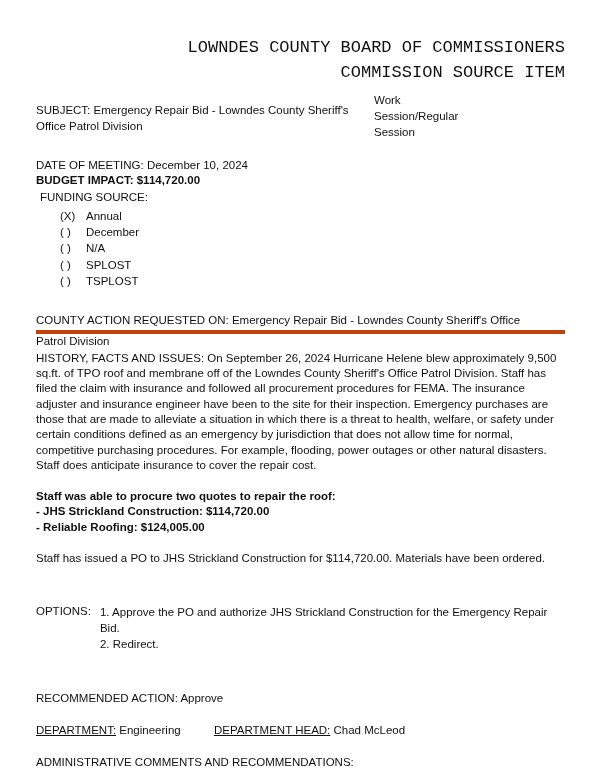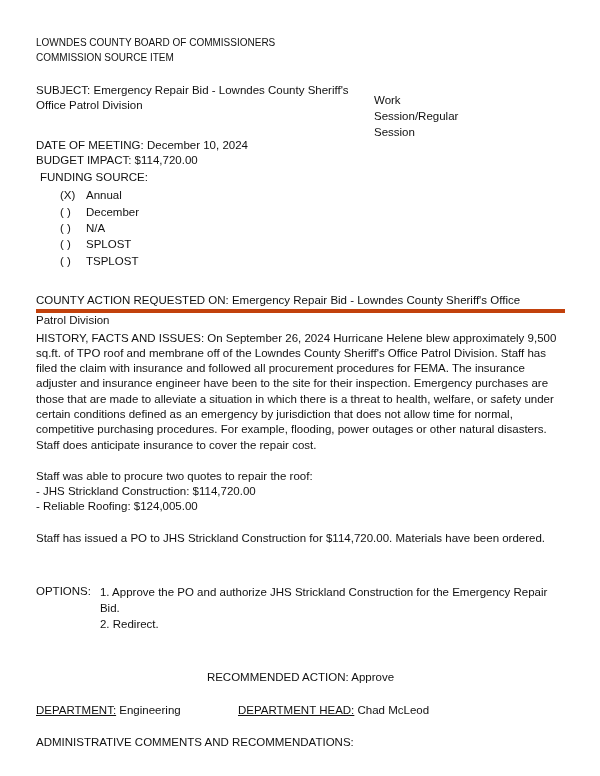--- a/index.html
+++ b/index.html
@@ -9,44 +9,44 @@
     margin:0 auto;
     background:#ffffff;
     font-family:"Liberation Sans", sans-serif;
     font-size:11.5px;
     line-height:1.33;
     color:#111;
     box-sizing:border-box;
     padding:36px 35px 30px 36px;
     overflow:hidden;
   }
-  .doc-header { text-align:left; font-size:10px; margin-bottom:18px; }
+  .doc-header { text-align:right; font-size:17px; margin-bottom:18px;font-family:Liberation Mono, monospace; }
   .doc-header div { line-height:1.45; }
   .subject-block { max-width:332px; margin-bottom:24px; }
   .session-block {
     position:absolute; left:374px; top:92px; width:104px;
     line-height:1.4;
   }
   .meeting-line { }
-  .budget-line { margin-bottom:2px; }
+  .budget-line { margin-bottom:2px;font-weight:bold; }
   .funding-label { padding-left:4px; margin-bottom:2px; }
   .funding-list { margin:0 0 24px 0; }
   .funding-row { display:flex; line-height:1.42; }
   .funding-mark { width:26px; margin-left:24px; }
   .county-action { margin-bottom:1px; }
   .underline-row { border-bottom:4px solid #c2410c; padding-bottom:1px; }
   .history-par { margin:2px 0 16px 0; }
-  .quotes-block { margin-bottom:16px; }
+  .quotes-block { margin-bottom:16px;font-weight:bold; }
   .po-line { margin:16px 0 0 0; }
   .options-block { display:flex; margin-top:38px; }
   .options-label { white-space:pre; margin-right:9px;text-align:right; }
   .options-items div { line-height:1.4; }
-  .recommended-line { margin-top:38px;text-align:center; }
+  .recommended-line { margin-top:38px; }
   .dept-row { display:flex; margin-top:17px; }
-  .dept-left { width:202px; }
+  .dept-left { width:178px; }
   .ul { text-decoration:underline; }
   .admin-line { margin-top:17px; }
   .sp { white-space:pre; }
 </style>
 </head>
 <body>
 
 <div class="page">
 
   <div class="doc-header">

